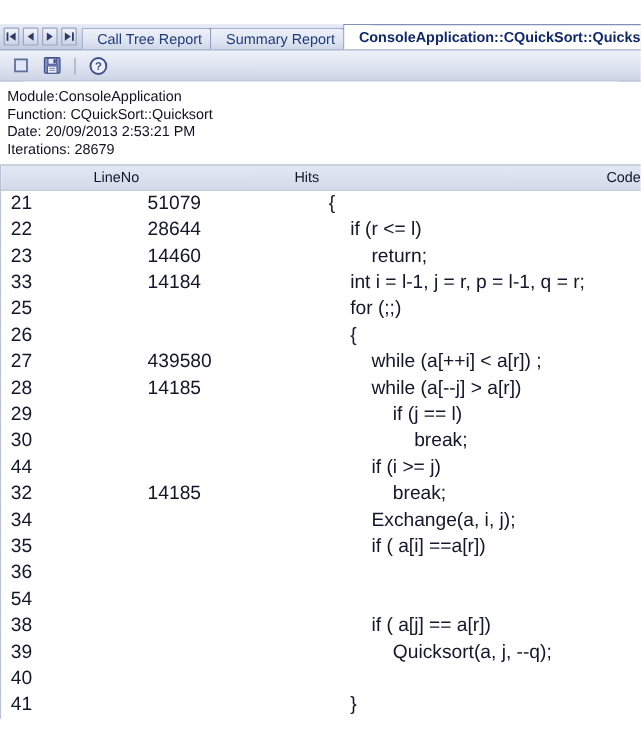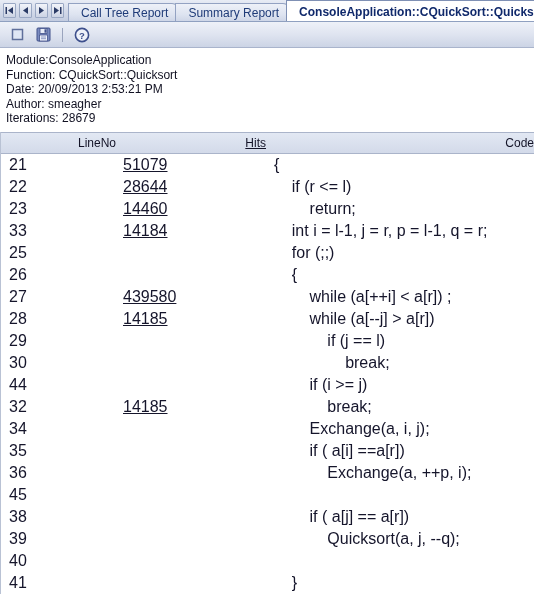--- a/index.html
+++ b/index.html
@@ -16,24 +16,25 @@
     color: #1a1a2e;
     position: relative;
   }
 
   
   .tabstrip {
     height: 22px;
     background: linear-gradient(to bottom, #e8ecf5 0%, #d2d9e9 55%, #c3cce0 100%);
     border-bottom: 1px solid #8fa0c0;
     display: flex;
-    align-items: flex-start;
+    align-items: center;
     position: relative;
     box-sizing: border-box;
     overflow: hidden;
+    margin-top: 20px;
   }
   .navbtns {
     display: flex;
     align-items: center;
     height: 20px;
     padding: 0 2px 0 3px;
     gap: 3px;
   }
   .navbtn {
     width: 13px;
@@ -136,21 +137,21 @@
   .grid-body { background: #fff; }
   .row {
     display: flex;
     height: 22px;
     align-items: center;
     font-size: 16px;
     color: #15152b;
     box-sizing: border-box;
   }
   .c-line   { width: 115px; padding-left: 8px;  box-sizing: border-box; }
-  .c-hits   { width: 150px; padding-left: 7px;  box-sizing: border-box; text-decoration: underline; }
+  .c-hits   { width: 150px; padding-left: 7px;  box-sizing: border-box; }
   .c-code   { flex: 1;      padding-left: 8px;  box-sizing: border-box;
               white-space: pre; font-family: "Liberation Sans", sans-serif; }
 
   
   .scroll-stub {
     position: absolute;
     left: 0; bottom: 0;
     width: 534px; height: 3px;
     background: transparent;
   }
@@ -219,21 +220,20 @@
       <circle cx="8" cy="8" r="6.6" fill="#eef1f9" stroke="#3d4f8c" stroke-width="1.6"></circle>
       <text x="8" y="11.6" font-family="Liberation Sans, sans-serif" font-size="9.5" font-weight="bold" fill="#3d4f8c" text-anchor="middle">?</text>
     </svg>
   </div>
 </div>
 
 <div class="infoblock">
   <div class="infoline">Module:ConsoleApplication</div>
   <div class="infoline">Function: CQuickSort::Quicksort</div>
   <div class="infoline">Date: 20/09/2013 2:53:21 PM</div>
-  <div class="infoline">Author: smeagher</div>
   <div class="infoline">Iterations: 28679</div>
 </div>
 
 <div class="grid">
   <div class="grid-header">
     <div class="c-line">LineNo</div>
     <div class="c-hits">Hits</div>
     <div class="c-code">Code</div>
   </div>
   <div class="grid-body" id="grid-body">
@@ -303,24 +303,23 @@
         <div class="c-code">        Exchange(a, i, j);</div>
       </div>
       <div class="row">
         <div class="c-line">35</div>
         <div class="c-hits"></div>
         <div class="c-code">        if ( a[i] ==a[r])</div>
       </div>
       <div class="row">
         <div class="c-line">36</div>
         <div class="c-hits"></div>
-        <div class="c-code">            Exchange(a, ++p, i);</div>
-      </div>
-      <div class="row">
-        <div class="c-line">45</div>
+      </div>
+      <div class="row">
+        <div class="c-line">54</div>
         <div class="c-hits"></div>
         <div class="c-code"></div>
       </div>
       <div class="row">
         <div class="c-line">38</div>
         <div class="c-hits"></div>
         <div class="c-code">        if ( a[j] == a[r])</div>
       </div>
       <div class="row">
         <div class="c-line">39</div>

